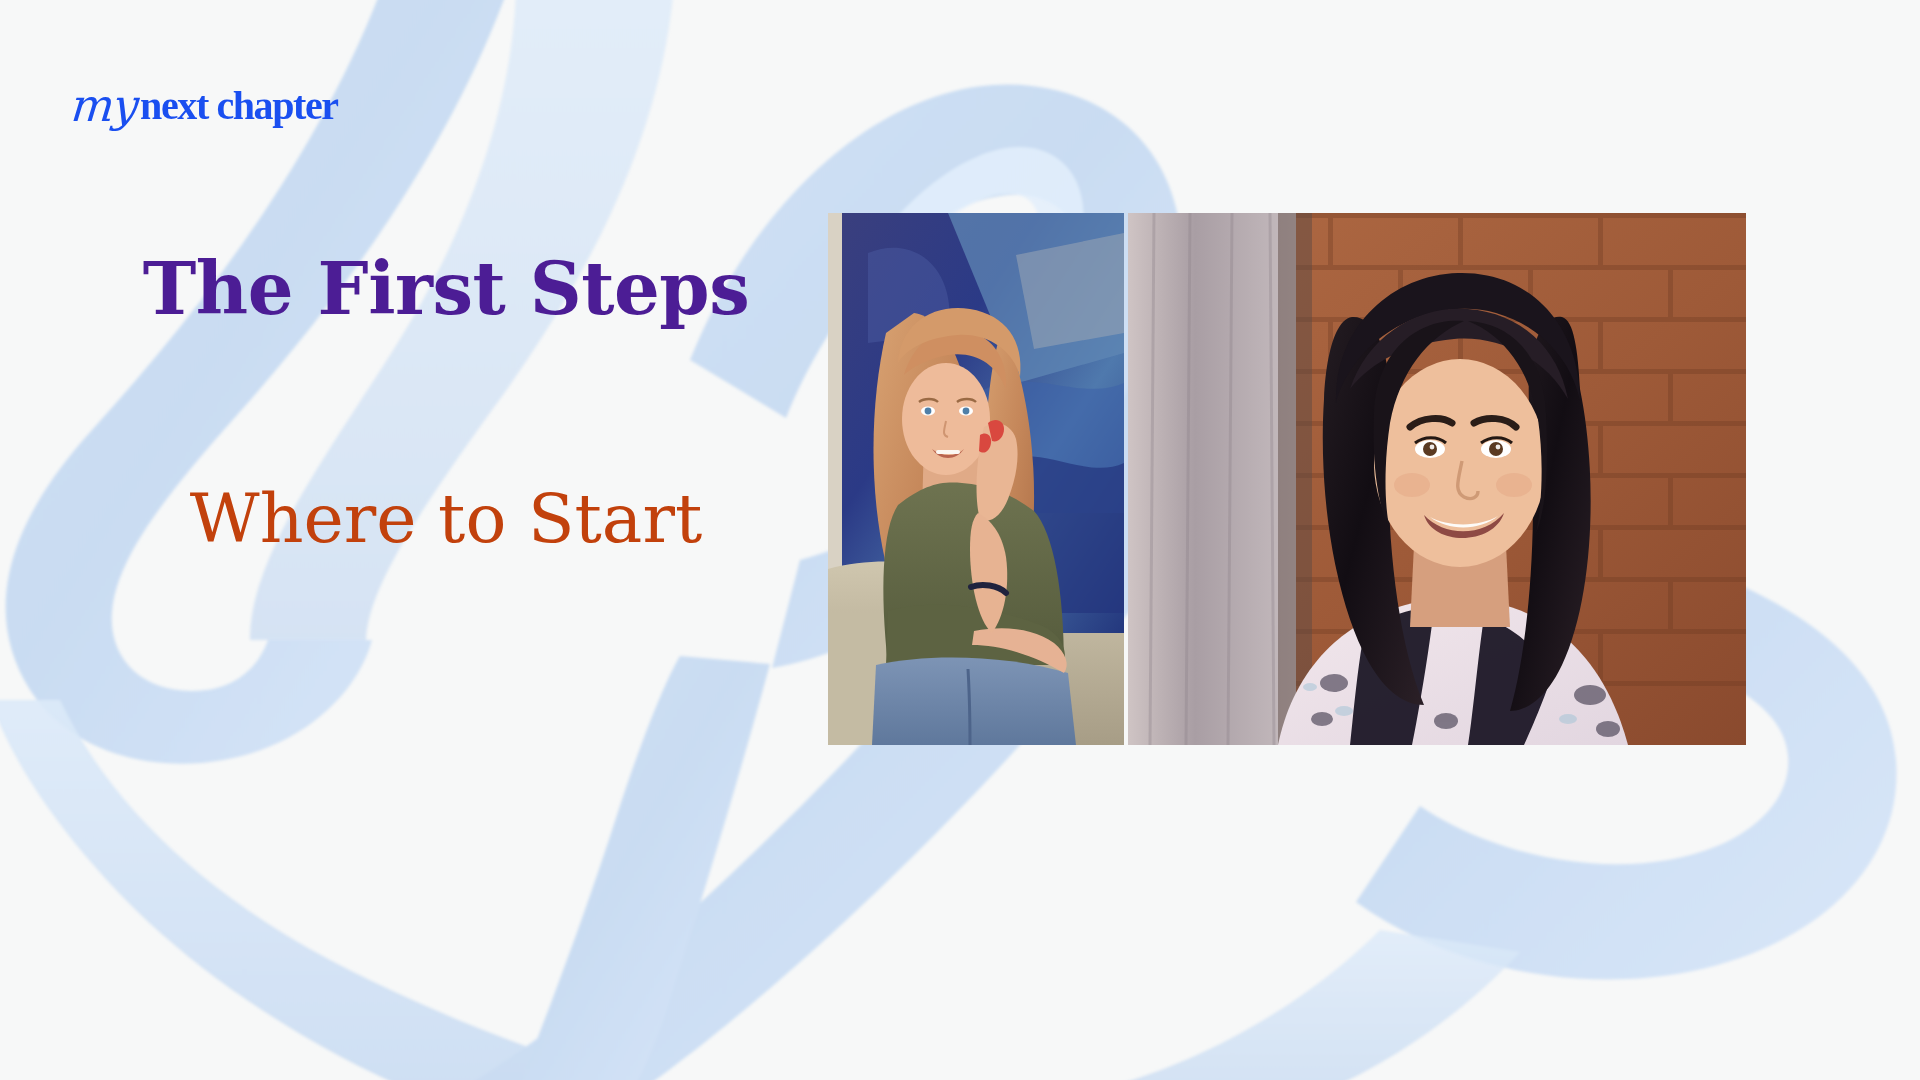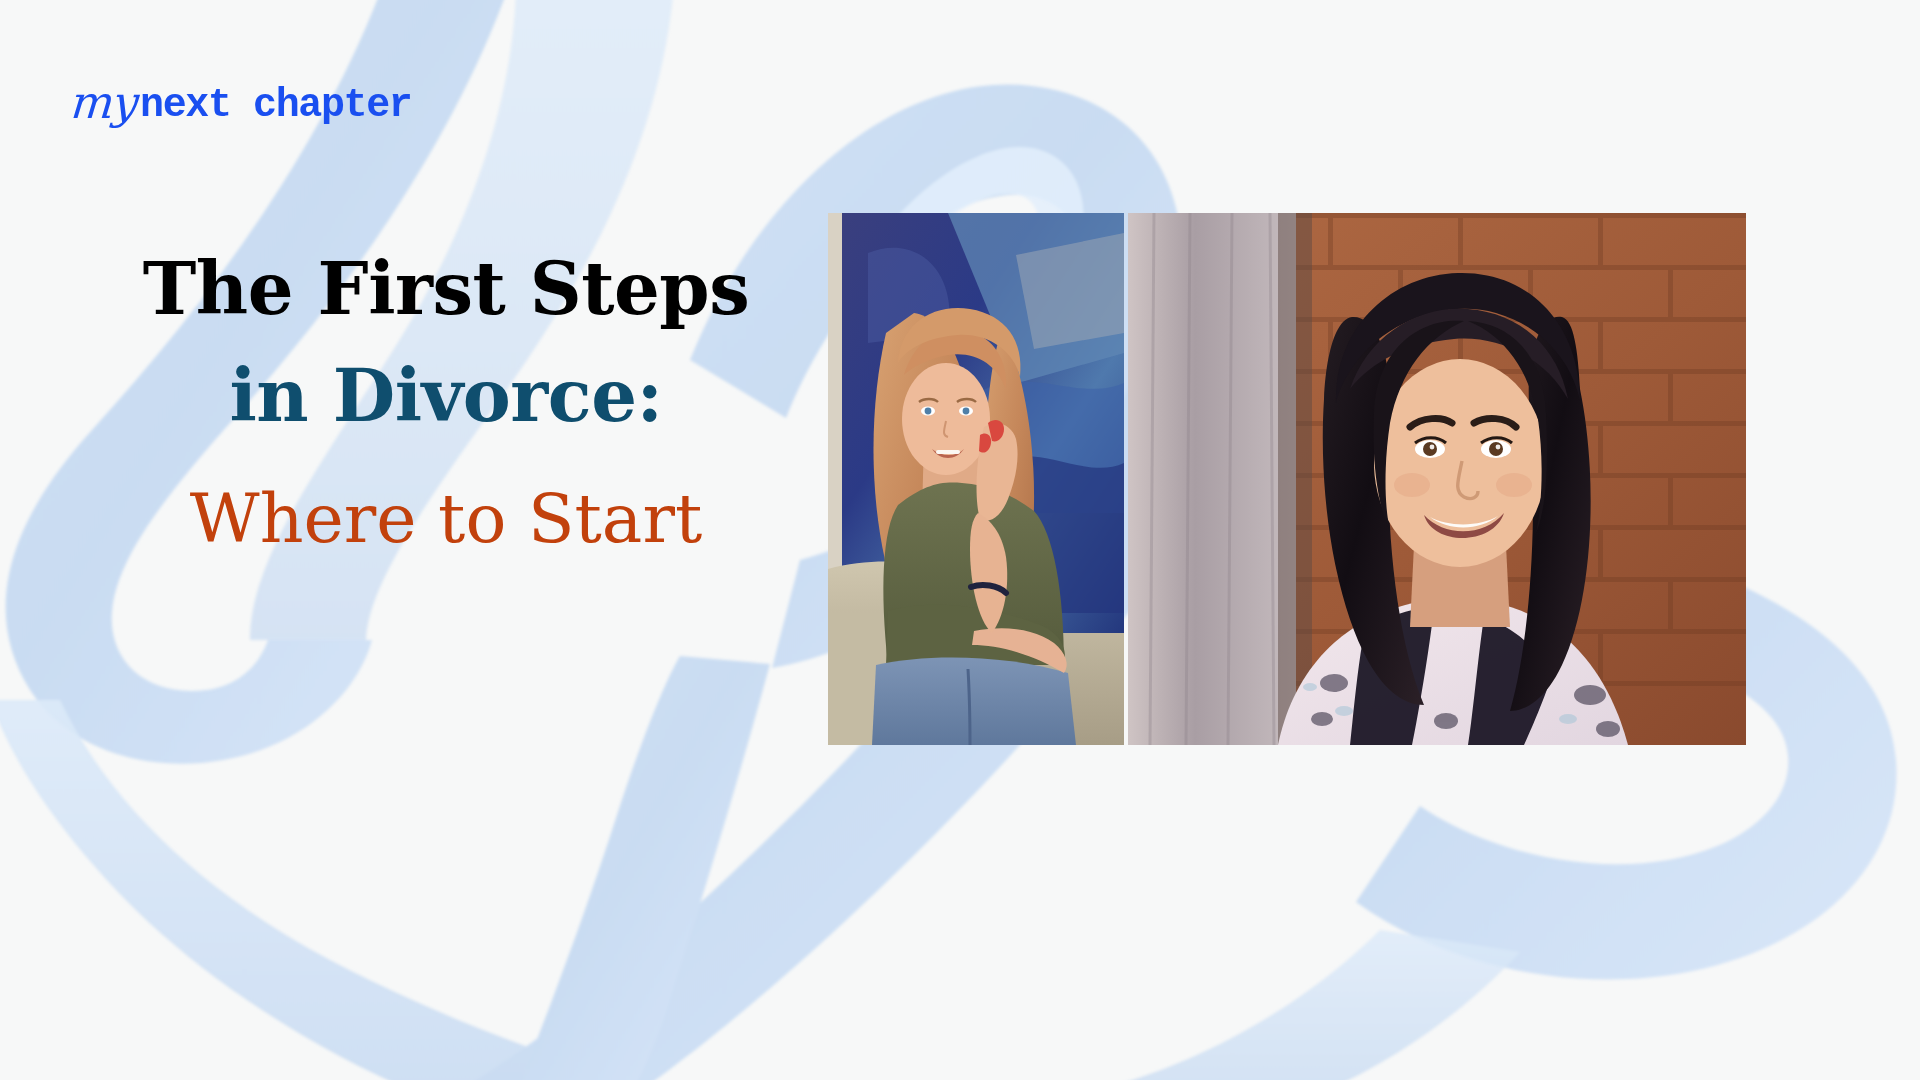--- a/index.html
+++ b/index.html
@@ -48,21 +48,21 @@
     font-family: "DejaVu Serif", serif;
     font-style: italic;
     font-weight: 400;
     font-size: 45px;
     letter-spacing: -1px;
     line-height: 1;
     transform: skewX(-6deg) translateY(2px);
     margin-right: 2px;
   }
   #logo .logo-next {
-    font-family: Liberation Mono, monospace;
+    font-family: Liberation Serif, serif;
     font-weight: 700;
     font-size: 40px;
     letter-spacing: -1.4px;
     line-height: 1;
     margin-top: 28px;
   }
 
   
   #headline-block {
     position: absolute;
@@ -229,22 +229,21 @@
                Z" fill="url(#brushGradSoft)" opacity="0.8"></path>
     </g>
   </svg>
 
   <div id="logo" style="color: rgb(26, 79, 240);">
     <span class="logo-my">my</span>
     <span class="logo-next">next chapter</span>
   </div>
 
   <div id="headline-block">
-    <div class="headline-line" style="color: #000000;">The First Steps</div>
-    <div class="headline-line" style="color: rgb(15, 78, 110);">in Divorce:</div>
+    <div class="headline-line" style="color: #4c1d95;">The First Steps</div>
   </div>
 
   <div id="subheadline">
     <div class="subheadline-line" style="color: #c2410c;">Where to Start</div>
   </div>
 
   <div id="photo-pair">
 
     <div class="photo" id="photo-left">
       <svg viewBox="0 0 296 532" preserveAspectRatio="xMidYMid slice" aria-hidden="true">

